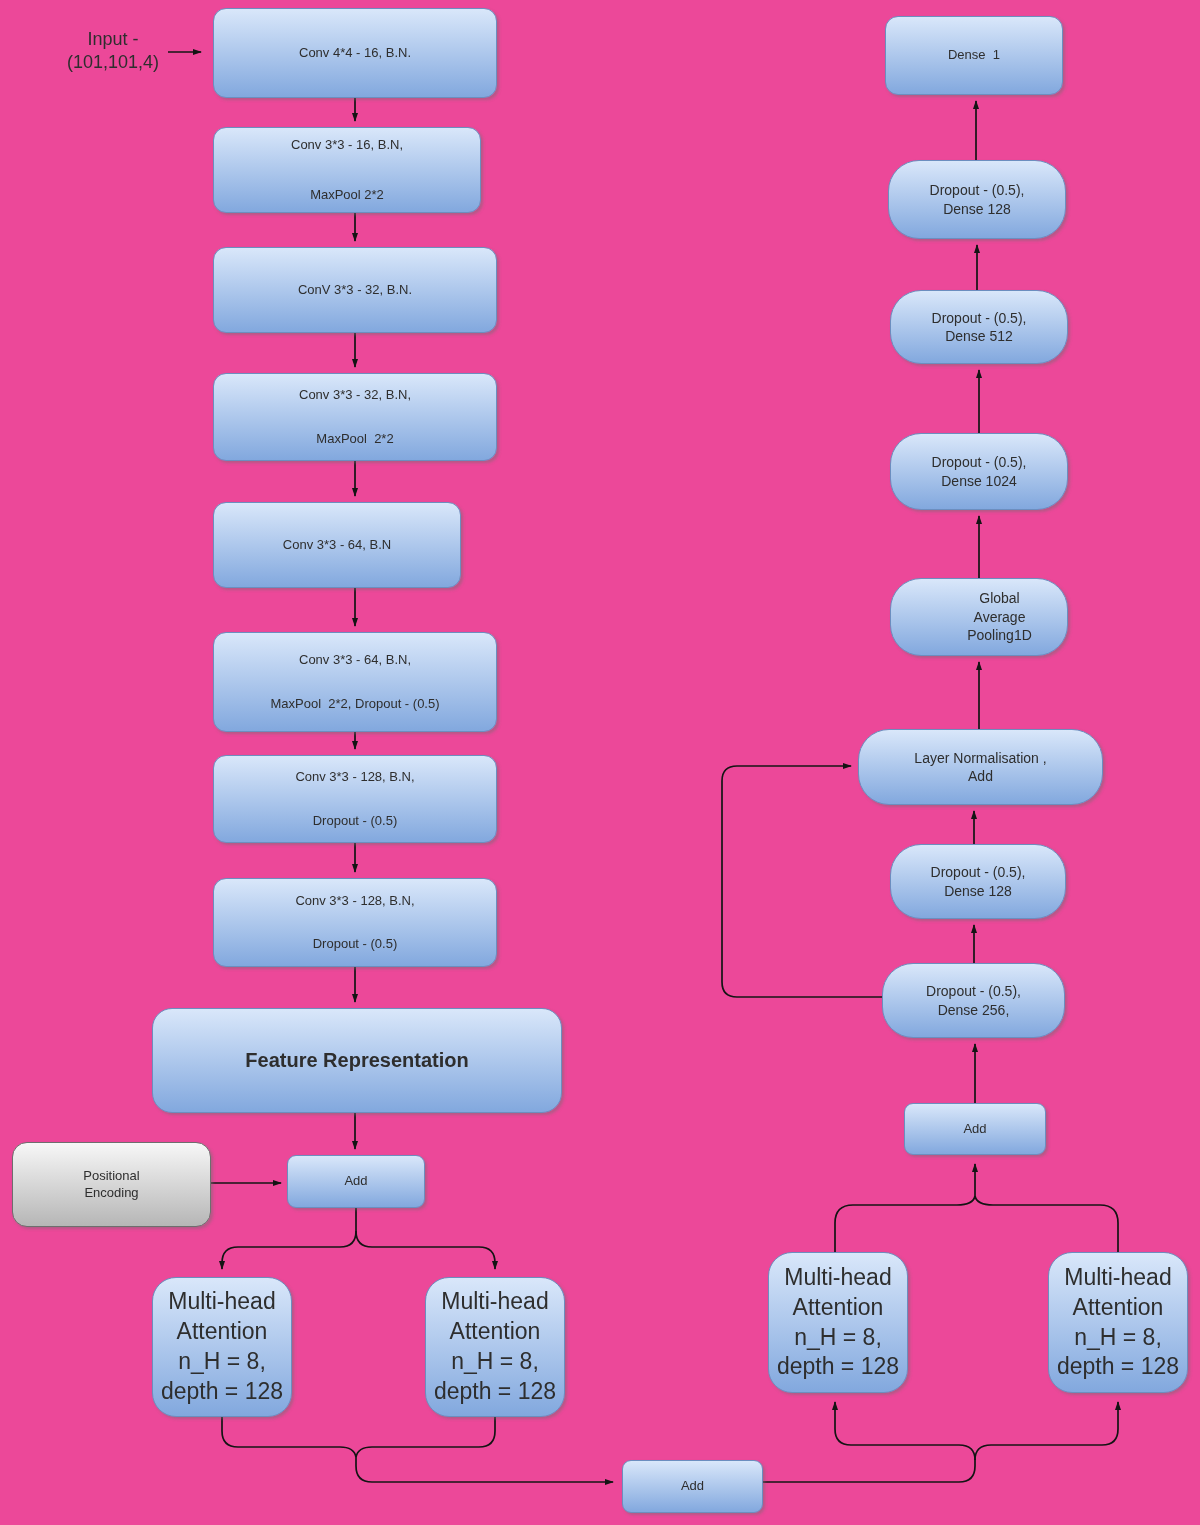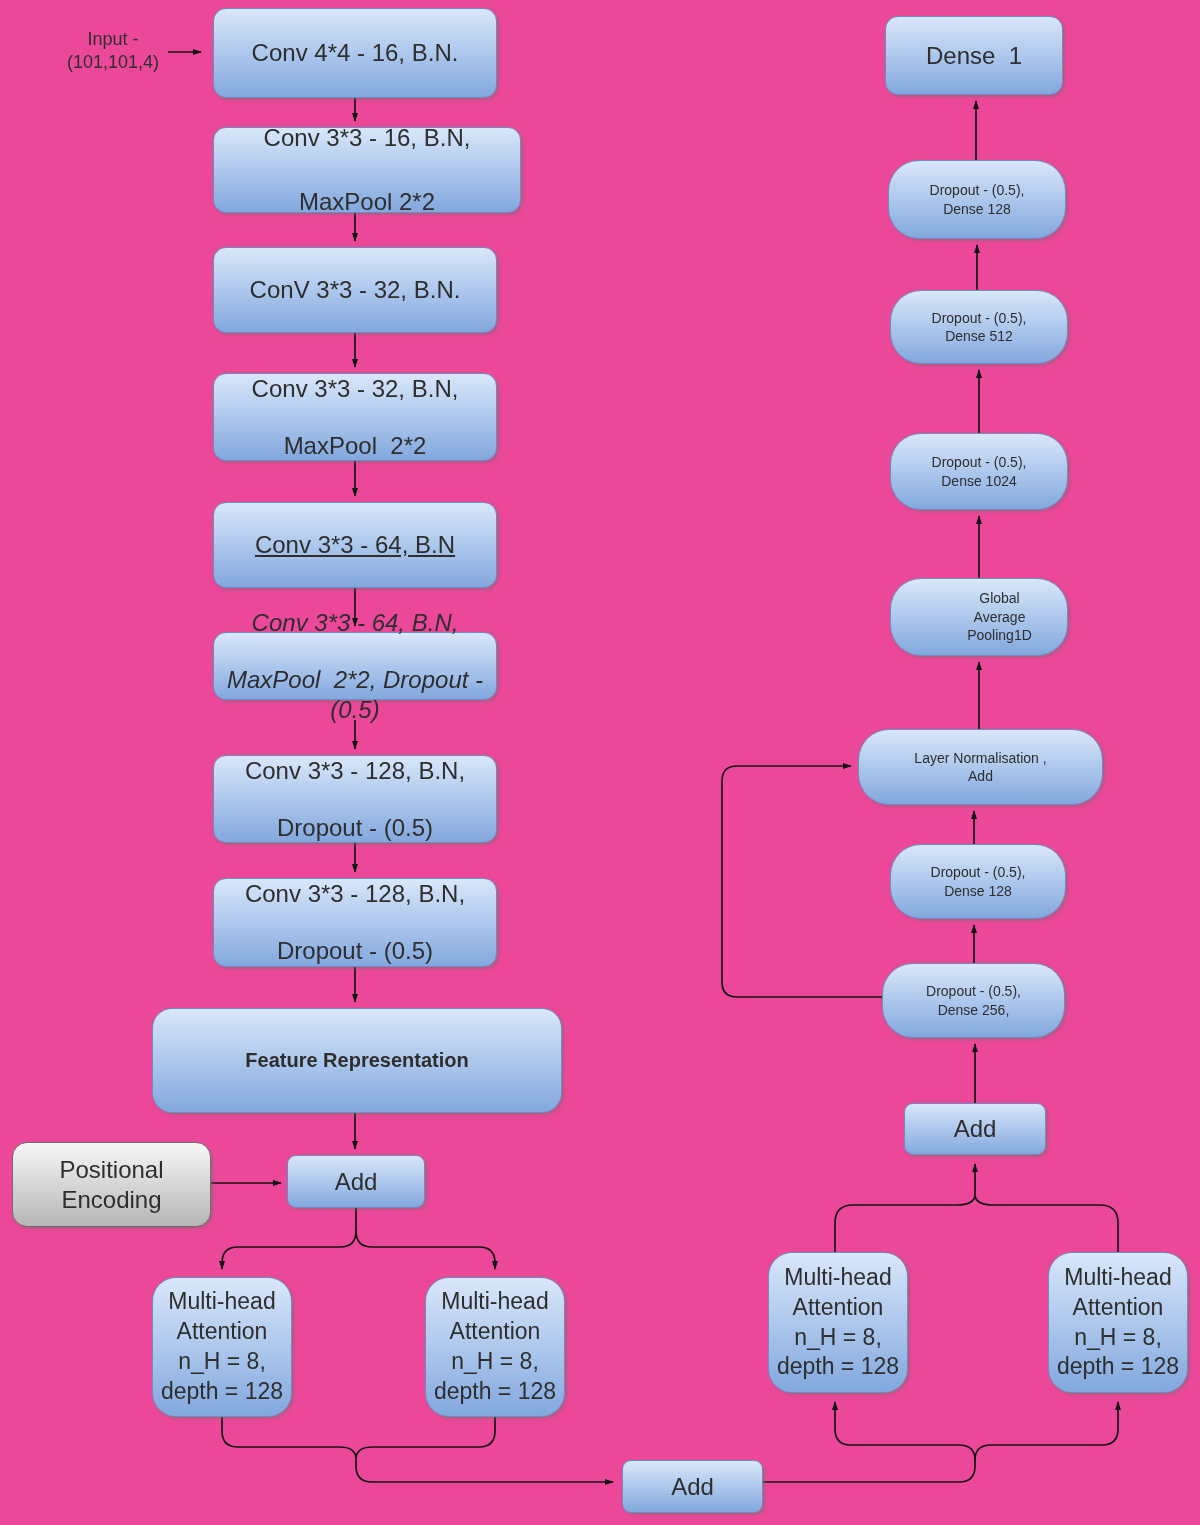--- a/index.html
+++ b/index.html
@@ -14,21 +14,21 @@
   .edge{fill:none;stroke:var(--edge,#141414);stroke-width:1.7px;}
   .node{
     position:absolute;z-index:2;
     display:flex;flex-direction:column;justify-content:center;align-items:center;
     box-sizing:border-box;
     background:linear-gradient(180deg,var(--node-fill-top,#d9e7fa) 0%,var(--node-fill-bottom,#82a8de) 100%);
     border:1px solid var(--node-border,#6c8ebf);
     border-radius:13px;
     box-shadow:2px 2px 3px rgba(110,110,110,0.45);
     color:var(--text,#2e2e2e);
-    font-size:24px;
+    font-size:13px;
     text-align:center;
     line-height:1.25;
   }
   .node.gray{
     background:linear-gradient(180deg,var(--gray-fill-top,#f7f7f7) 0%,var(--gray-fill-bottom,#b6b6b6) 100%);
     border:1px solid var(--gray-border,#6e6e6e);
     border-radius:15px;
   }
   .node.spread{row-gap:27px;}
   .node.widebox{border-radius:20px;font-size:20px;font-weight:bold;}
@@ -97,35 +97,35 @@
   </svg>
 
   <div class="annotation" style="left:58px;top:28px;width:110px;">
     <span class="line">Input -</span>
     <span class="line">(101,101,4)</span>
   </div>
 
   <div class="node" style="left:213px;top:8px;width:284px;height:90px;">
     <span class="line">Conv 4*4 - 16, B.N.</span>
   </div>
-  <div class="node spread" style="left:213px;top:127px;width:308px;height:86px;gap:34px;">
+  <div class="node spread" style="left:213px;top:127px;width:268px;height:86px;gap:34px;">
     <span class="line">Conv 3*3 - 16, B.N,</span>
     <span class="line">MaxPool 2*2</span>
   </div>
   <div class="node" style="left:213px;top:247px;width:284px;height:86px;">
     <span class="line">ConV 3*3 - 32, B.N.</span>
   </div>
   <div class="node spread" style="left:213px;top:373px;width:284px;height:88px;">
     <span class="line">Conv 3*3 - 32, B.N,</span>
     <span class="line">MaxPool  2*2</span>
   </div>
-  <div class="node" style="left:213px;top:502px;width:284px;height:86px;text-decoration:underline;">
+  <div class="node" style="left:213px;top:502px;width:248px;height:86px;">
     <span class="line">Conv 3*3 - 64, B.N</span>
   </div>
-  <div class="node spread" style="left:213px;top:632px;width:284px;height:68px;font-style:italic;">
+  <div class="node spread" style="left:213px;top:632px;width:284px;height:100px;">
     <span class="line">Conv 3*3 - 64, B.N,</span>
     <span class="line">MaxPool  2*2, Dropout - (0.5)</span>
   </div>
   <div class="node spread" style="left:213px;top:755px;width:284px;height:88px;">
     <span class="line">Conv 3*3 - 128, B.N,</span>
     <span class="line">Dropout - (0.5)</span>
   </div>
   <div class="node spread" style="left:213px;top:878px;width:284px;height:89px;">
     <span class="line">Conv 3*3 - 128, B.N,</span>
     <span class="line">Dropout - (0.5)</span>

